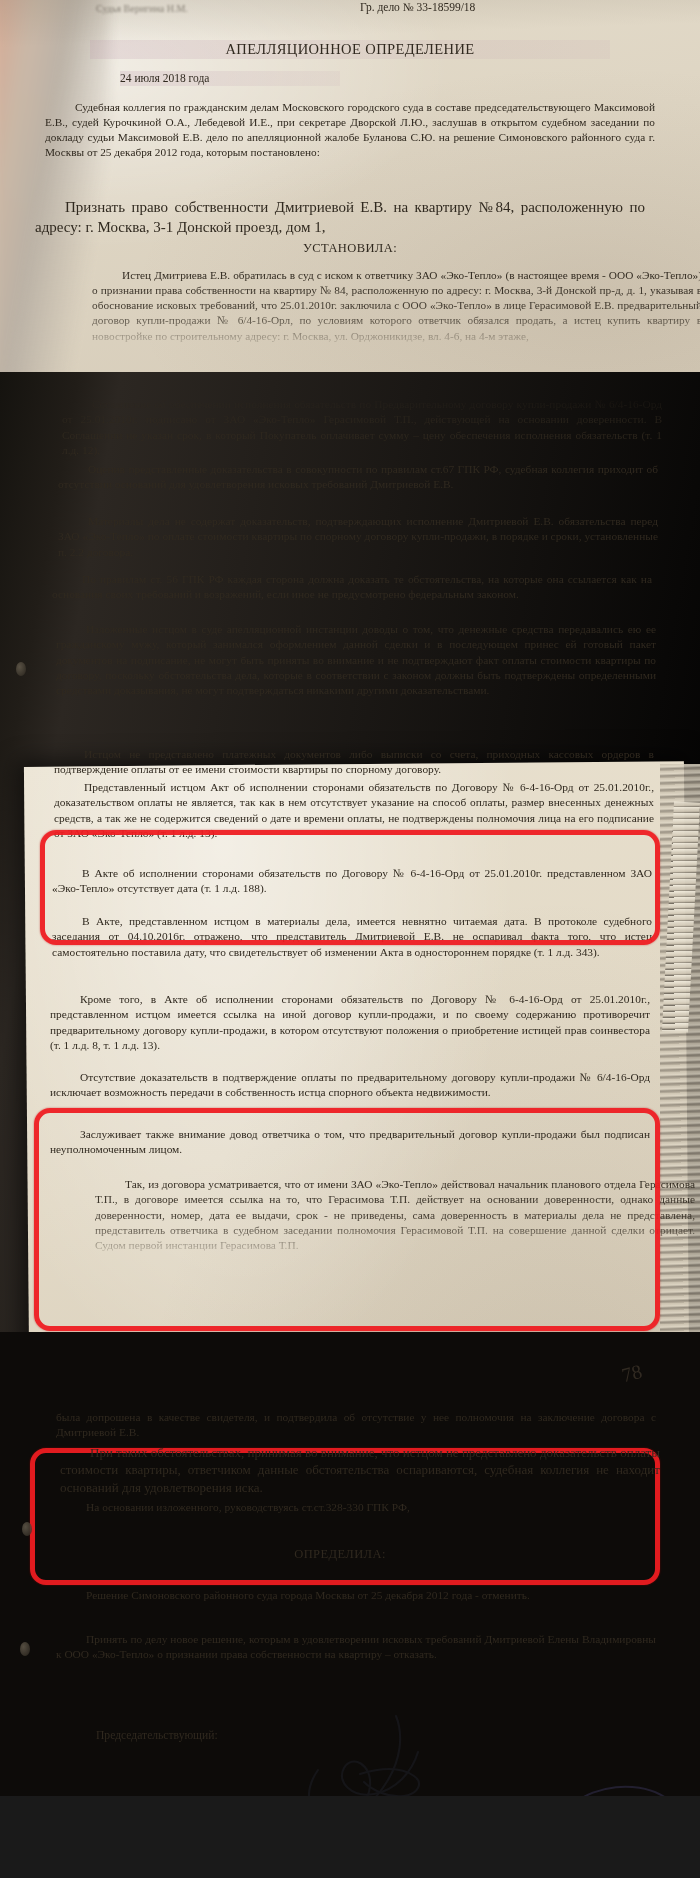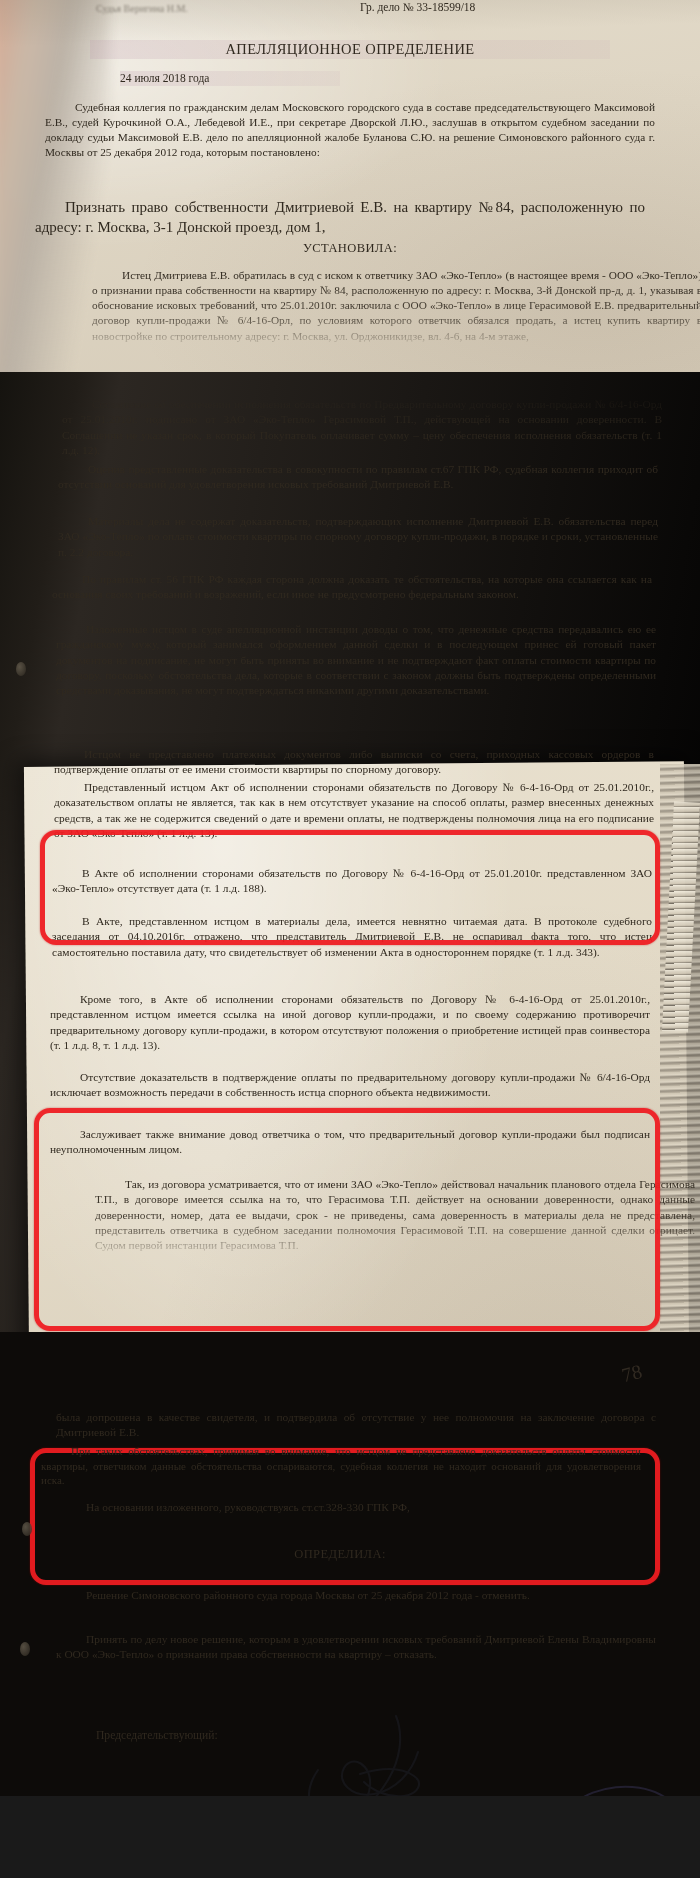--- a/index.html
+++ b/index.html
@@ -201,21 +201,21 @@
   <div class="redbox" style="left:34px;top:1108px;width:616px;height:213px;"></div>
   <div class="redbox" style="left:30px;top:1448px;width:620px;height:127px;"></div>
 
   <div class="panel panel-3">
 
     <div class="hole" style="left:22px;top:190px;"></div>
     <div class="hole" style="left:20px;top:310px;"></div>
 
     <div class="t" style="left:56px;top:78px;width:600px;font-size:11.4px;">была допрошена в качестве свидетеля, и   подтвердила  об отсутствие у нее полномочия на заключение договора с  Дмитриевой Е.В.</div>
 
-    <div class="t indent" style="left:41px;top:112px;width:600px;font-size:11px;">При таких обстоятельствах, принимая во внимание, что истцом не представлено доказательств оплаты стоимости квартиры, ответчиком данные обстоятельства оспариваются,  судебная коллегия не находит оснований для удовлетворения иска.</div>
+    <div class="t indent" style="left:60px;top:112px;width:600px;font-size:13px;">При таких обстоятельствах, принимая во внимание, что истцом не представлено доказательств оплаты стоимости квартиры, ответчиком данные обстоятельства оспариваются,  судебная коллегия не находит оснований для удовлетворения иска.</div>
 
     <div class="t indent" style="left:56px;top:168px;width:600px;font-size:11.4px;">На основании изложенного, руководствуясь ст.ст.328-330 ГПК РФ,</div>
 
     <div class="t center bold caps" style="left:80px;top:214px;width:520px;font-size:12.5px;">ОПРЕДЕЛИЛА:</div>
 
     <div class="t indent" style="left:56px;top:256px;width:600px;font-size:11.4px;">Решение Симоновского  районного суда города Москвы от 25 декабря 2012 года - отменить.</div>
 
     <div class="t indent" style="left:56px;top:300px;width:600px;font-size:11.4px;">Принять по делу новое решение, которым в удовлетворении исковых требований Дмитриевой Елены Владимировны к ООО «Эко-Тепло» о признании права собственности на квартиру – отказать.</div>
 
     <div class="t" style="left:96px;top:396px;width:260px;font-size:11.6px;">Председательствующий:</div>

